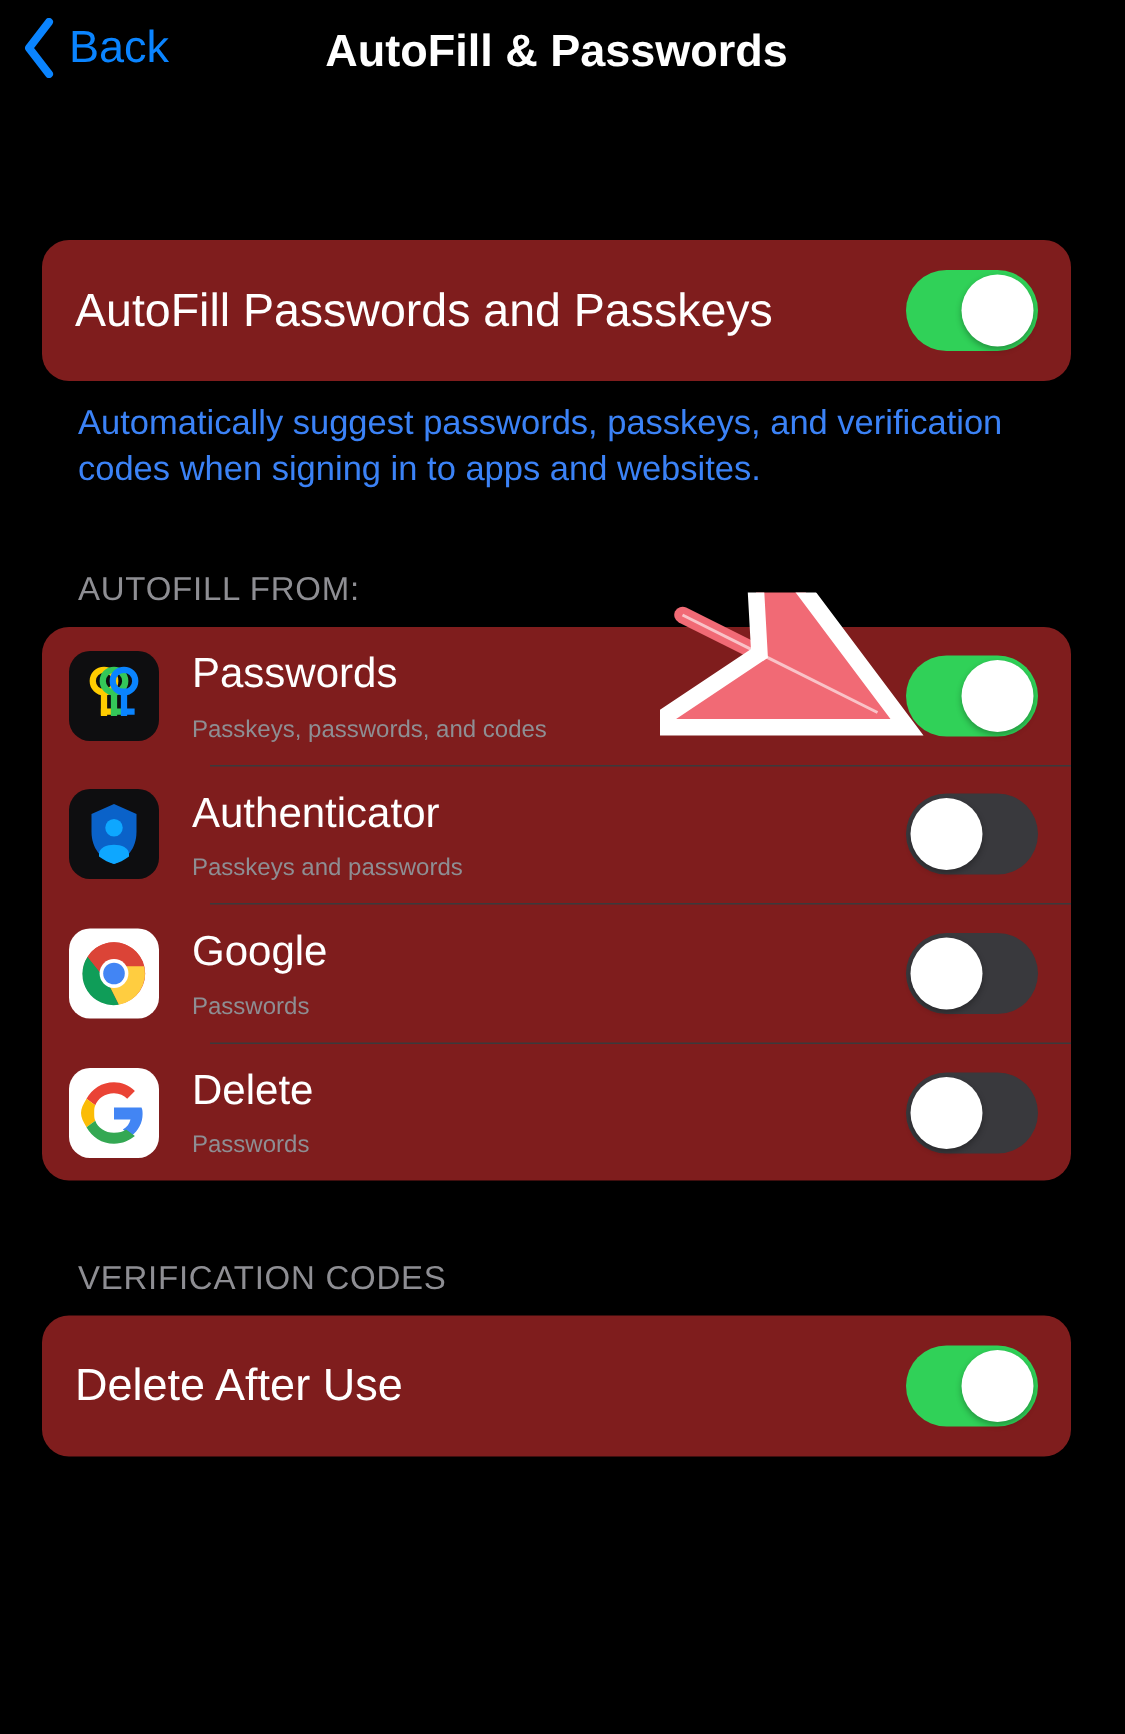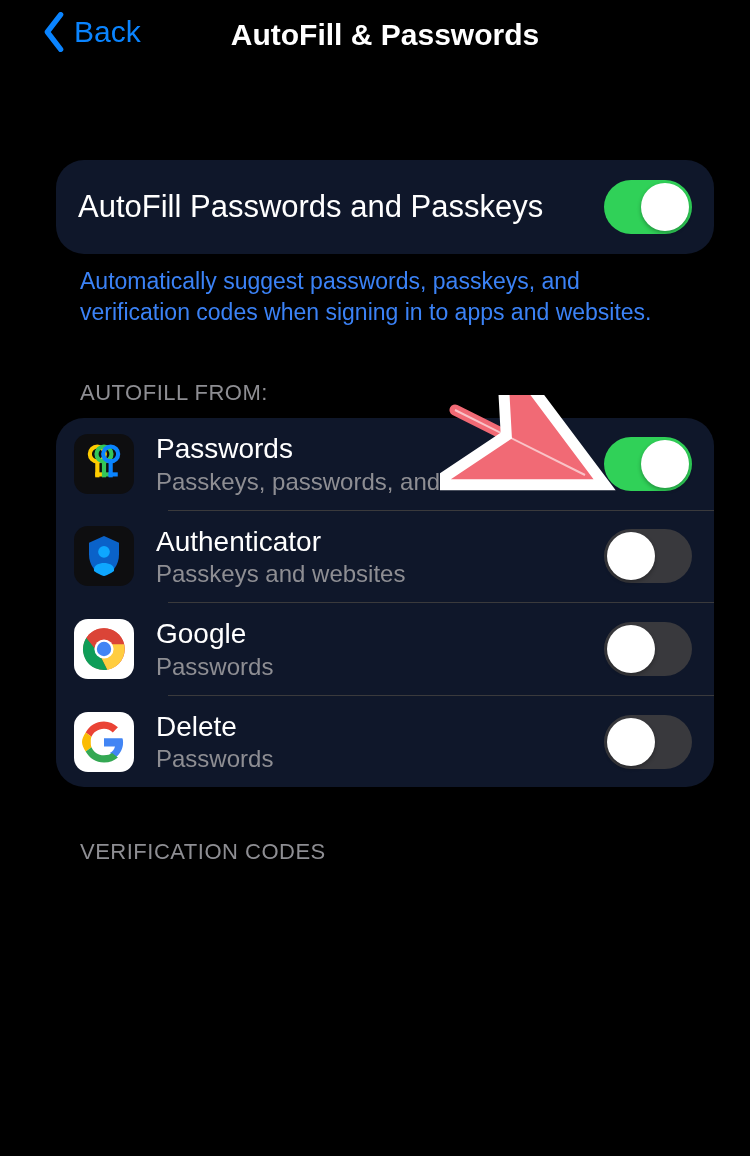--- a/index.html
+++ b/index.html
@@ -1,42 +1,42 @@
 <!DOCTYPE html>
 <html><head>
 <meta charset="utf-8">
 <style>
   * { box-sizing: border-box; margin: 0; padding: 0; }
   html, body { width: 750px; height: 1156px; background: #000; color: #fff; font-family: -apple-system, "SF Pro Text", "Helvetica Neue", Arial, sans-serif; overflow: hidden; }
-  .screen { width: 742px; height: 1156px; position: relative; padding-left: 28px; }
+  .screen { width: 742px; height: 1156px; position: relative; }
 
   
   .nav { height: 70px; display: flex; align-items: center; position: relative; }
   .back { position: absolute; left: 14px; top: 12px; display: flex; align-items: center; color: #0a84ff; font-size: 30px; font-weight: 400; cursor: pointer; }
   .back svg { width: 24px; height: 40px; margin-right: 8px; }
   .title { width: 100%; text-align: center; font-size: 30px; font-weight: 700; }
 
   
   .content { padding: 0 28px; }
   .spacer-lg { height: 90px; }
   .spacer-md { height: 52px; }
   .header-label { color: #8e8e93; font-size: 22px; letter-spacing: 0.5px; margin-bottom: 12px; padding-left: 24px; }
-  .group { background: #0f172a; border-radius: 28px; overflow: hidden; }
+  .group { background: #7f1d1d; border-radius: 18px; overflow: hidden; }
   .footer-label { color: #3b82f6; font-size: 23px; line-height: 1.35; padding: 12px 24px 0 24px; }
 
   
   .row { display: flex; align-items: center; padding: 18px 22px; }
   .row-main { padding: 20px 22px; }
   .row .label { flex: 1; font-size: 29px; font-weight: 400; color: #fff; }
   .row-main .label { font-size: 31px; }
   .row-sep { border-bottom: 1px solid #3a3a3c; margin-left: 112px; }
   .apps .row { padding: 14px 22px 14px 18px; }
   .row .text { flex: 1; display: flex; flex-direction: column; justify-content: flex-end; }
   .row .title2 { font-size: 28px; color: #fff; line-height: 1.2; }
-  .row .sub { font-size: 24px; color: #8e8e93; margin-top: 2px; }
+  .row .sub { font-size: 16px; color: #8e8e93; margin-top: 12px; }
 
   
   .toggle { width: 88px; height: 54px; border-radius: 27px; position: relative; flex-shrink: 0; cursor: pointer; }
   .toggle .knob { width: 48px; height: 48px; border-radius: 50%; background: #fff; position: absolute; top: 3px; box-shadow: 0 2px 4px rgba(0,0,0,0.3); }
   .toggle.on { background: #30d158; }
   .toggle.on .knob { right: 3px; }
   .toggle.off { background: #39393d; }
   .toggle.off .knob { left: 3px; }
 
   
@@ -112,21 +112,21 @@
       <div class="row">
         <div class="appicon">
           <svg viewBox="0 0 60 60" width="50" height="50">
             <path d="M30 6 L48 14 V28 C48 42 40 50 30 54 C20 50 12 42 12 28 V14 Z" fill="#0a62c9"></path>
             <circle cx="30" cy="25" r="7" fill="#0ea7ff"></circle>
             <path d="M18 46 C18 36 42 36 42 46 L42 48 C38 51 34 53 30 54 C26 53 22 51 18 48 Z" fill="#0ea7ff"></path>
           </svg>
         </div>
         <div class="text">
           <div class="title2">Authenticator</div>
-          <div class="sub">Passkeys and websites</div>
+          <div class="sub">Passkeys and passwords</div>
         </div>
         <div class="toggle off">
             <div class="knob"></div>
           </div>
       </div>
       <div class="row-sep"></div>
 
       <div class="row">
         <div class="appicon" style="background:#fff">
           <svg viewBox="0 0 60 60" width="48" height="48">
@@ -165,20 +165,28 @@
         <div class="toggle off">
             <div class="knob"></div>
           </div>
       </div>
 
     </div>
 
     <div class="spacer-md"></div>
 
     <div class="header-label">VERIFICATION CODES</div>
+    <div class="group">
+      <div class="row row-main">
+        <div class="label" style="font-size:30px">Delete After Use</div>
+        <div class="toggle on">
+            <div class="knob"></div>
+          </div>
+      </div>
+    </div>
 
   </div>
 
   <svg class="arrow-annot" width="190" height="120">
     <defs>
       <marker id="ah" markerWidth="16" markerHeight="16" refX="12" refY="7" orient="auto">
         <path d="M0 0 L14 7 L0 14 L4 7 Z" fill="#f16a75" stroke="#fff" stroke-width="1"></path>
       </marker>
     </defs>
     <path d="M15 15 L145 80" stroke="#f16a75" stroke-width="11" fill="none" marker-end="url(#ah)" stroke-linecap="round"></path>

